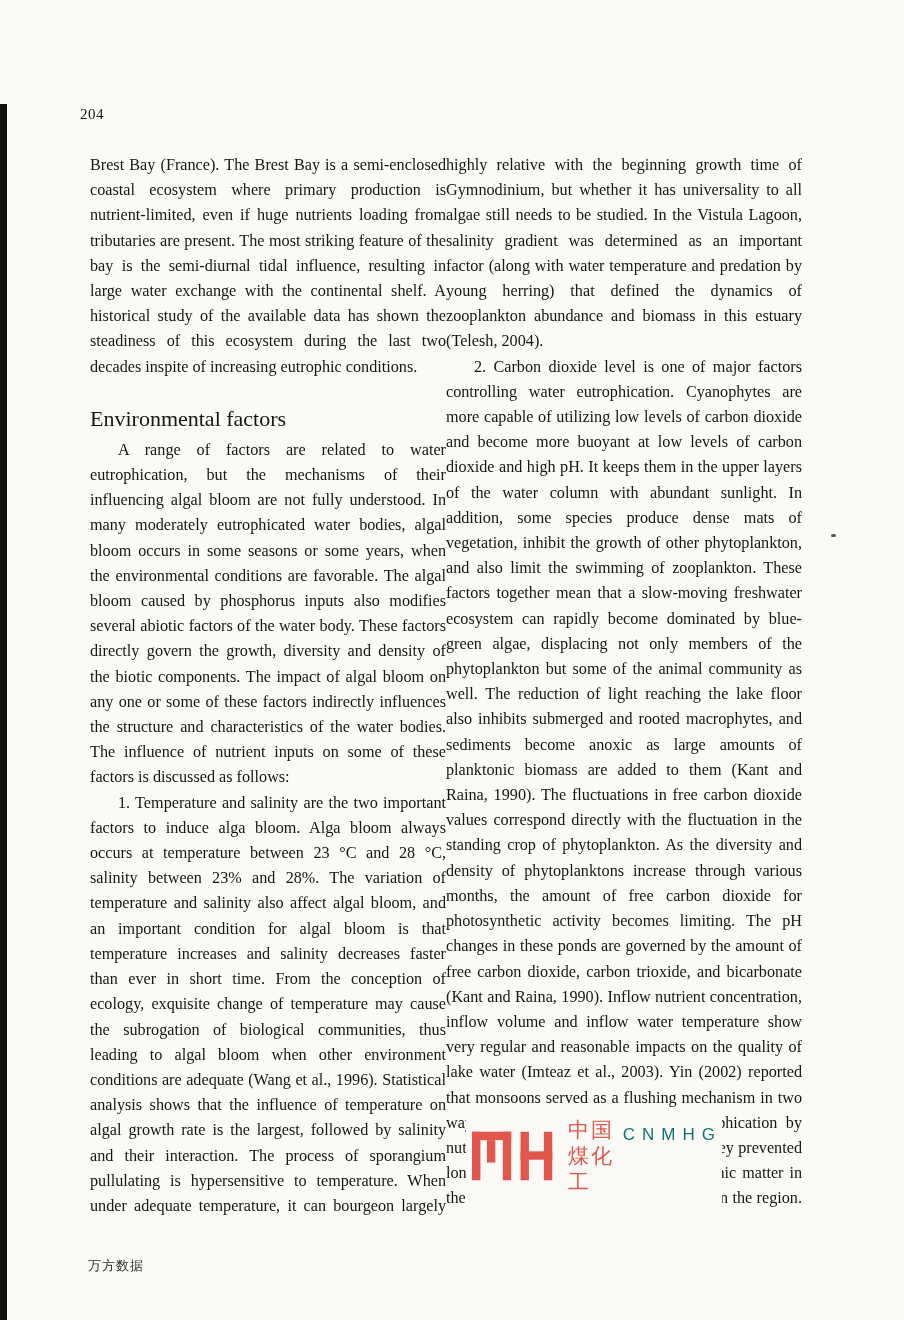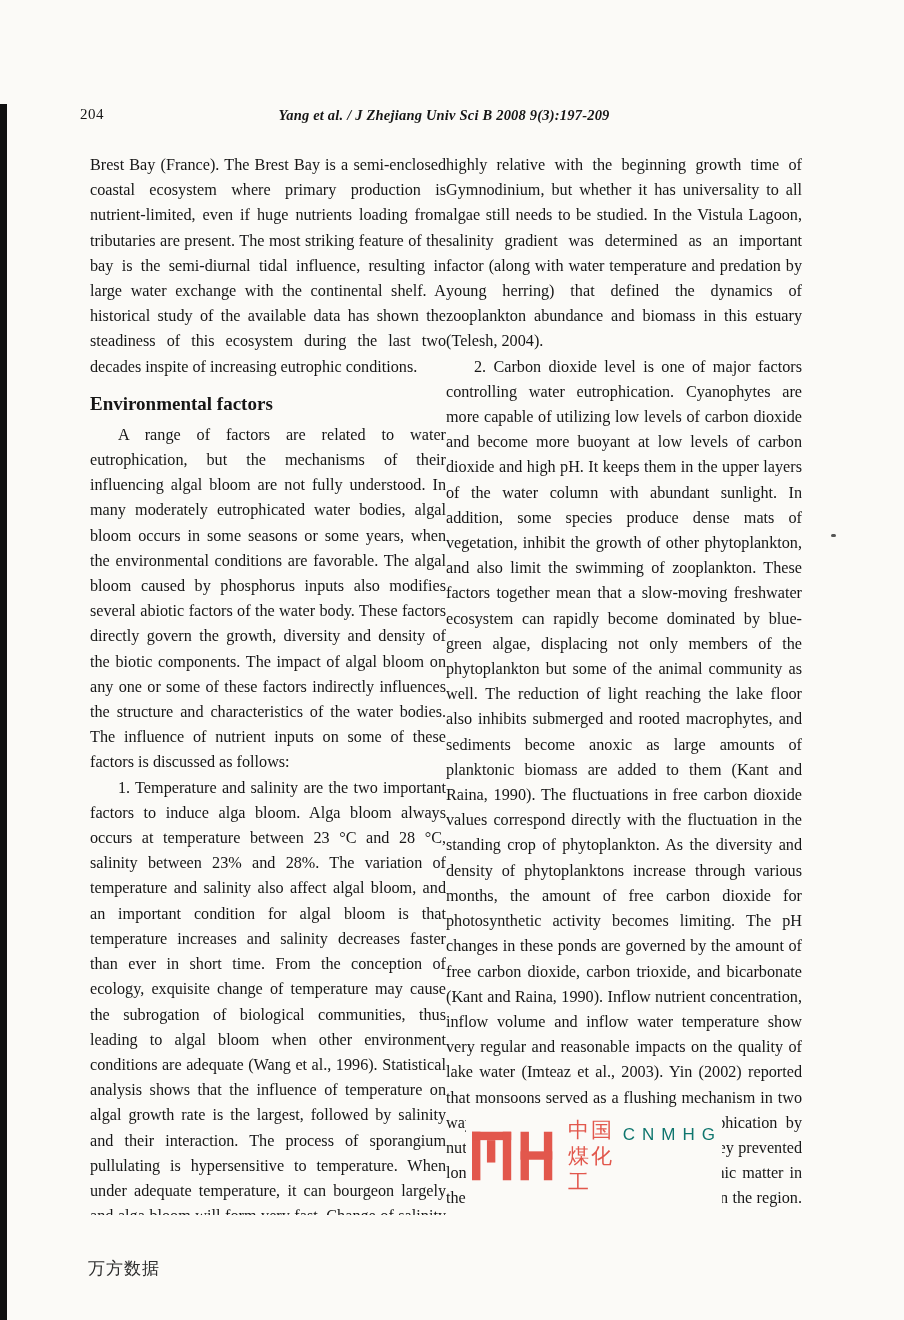--- a/index.html
+++ b/index.html
@@ -38,22 +38,22 @@
     display:flex;overflow:hidden;
   }
   .col{
     width:356px;flex:0 0 356px;
     font-size:16.2px;line-height:25.2px;
     text-align:justify;
   }
   .col p{margin:0;}
   .col p.indent{text-indent:28px;}
   .col h3{
-    margin:11px 0 7px 0;
-    font-size:19px;font-weight:bold;line-height:25px;
+    margin:26px 0 7px 0;
+    font-size:22px;font-weight:normal;line-height:25px;
     text-align:left;
   }
   
   .watermark{
     position:absolute;left:466px;top:1108px;width:256px;height:96px;
     background:#fbfaf7;
     display:flex;align-items:center;gap:12px;
     padding-left:6px;box-sizing:border-box;
   }
   .wm-logo{flex:0 0 auto;}
@@ -61,35 +61,34 @@
   .wm-cn{
     font-size:21px;letter-spacing:2px;line-height:26px;
     font-family:"Liberation Sans", sans-serif;
   }
   .wm-latin{
     font-size:17px;letter-spacing:7px;line-height:22px;margin-top:7px;
     font-family:"Liberation Sans", sans-serif;
   }
   .footer-mark{
     position:absolute;left:88px;top:1257px;
-    font-size:17px;letter-spacing:1px;color:#2d2d2d;
+    font-size:13px;letter-spacing:1px;color:#2d2d2d;
     font-family:"Liberation Sans", sans-serif;
   }
 </style>
 </head>
 <body>
 
 <div class="page">
 
   <div class="scan-edge"></div>
   <div class="stray-dot"></div>
 
   <div class="header">
     <span class="page-number">204</span>
-    <span class="running-head">Yang et al. / J Zhejiang Univ Sci B  2008 9(3):197-209</span>
   </div>
 
   <div class="columns">
     <div class="col">
       <p>Brest Bay (France). The Brest Bay is a semi-enclosed coastal ecosystem where primary production is nutrient-limited, even if huge nutrients loading from tributaries are present. The most striking feature of the bay is the semi-diurnal tidal influence, resulting in large water exchange with the continental shelf. A historical study of the available data has shown the steadiness of this ecosystem during the last two decades inspite of increasing eutrophic conditions.</p>
       <h3>Environmental factors</h3>
       <p class="indent">A range of factors are related to water eutrophication, but the mechanisms of their influencing algal bloom are not fully understood. In many moderately eutrophicated water bodies, algal bloom occurs in some seasons or some years, when the environmental conditions are favorable. The algal bloom caused by phosphorus inputs also modifies several abiotic factors of the water body. These factors directly govern the growth, diversity and density of the biotic components. The impact of algal bloom on any one or some of these factors indirectly influences the structure and characteristics of the water bodies. The influence of nutrient inputs on some of these factors is discussed as follows:</p>
       <p class="indent">1. Temperature and salinity are the two important factors to induce alga bloom. Alga bloom always occurs at temperature between 23 °C and 28 °C, salinity between 23% and 28%. The variation of temperature and salinity also affect algal bloom, and an important condition for algal bloom is that temperature increases and salinity decreases faster than ever in short time. From the conception of ecology, exquisite change of temperature may cause the subrogation of biological communities, thus leading to algal bloom when other environment conditions are adequate (Wang et al., 1996). Statistical analysis shows that the influence of temperature on algal growth rate is the largest, followed by salinity and their interaction. The process of sporangium pullulating is hypersensitive to temperature. When under adequate temperature, it can bourgeon largely and alga bloom will form very fast. Change of salinity is also influenced by the concentration of nutrition. Research shows that salinity is negatively related with NO₃⁻-N, and PO₄³⁻-P, but positively related with NH₄⁺-N, and however, it is not very related with NO₂⁻-N. In addition, average temperature in winter is</p>
     </div>
     <div class="col">

